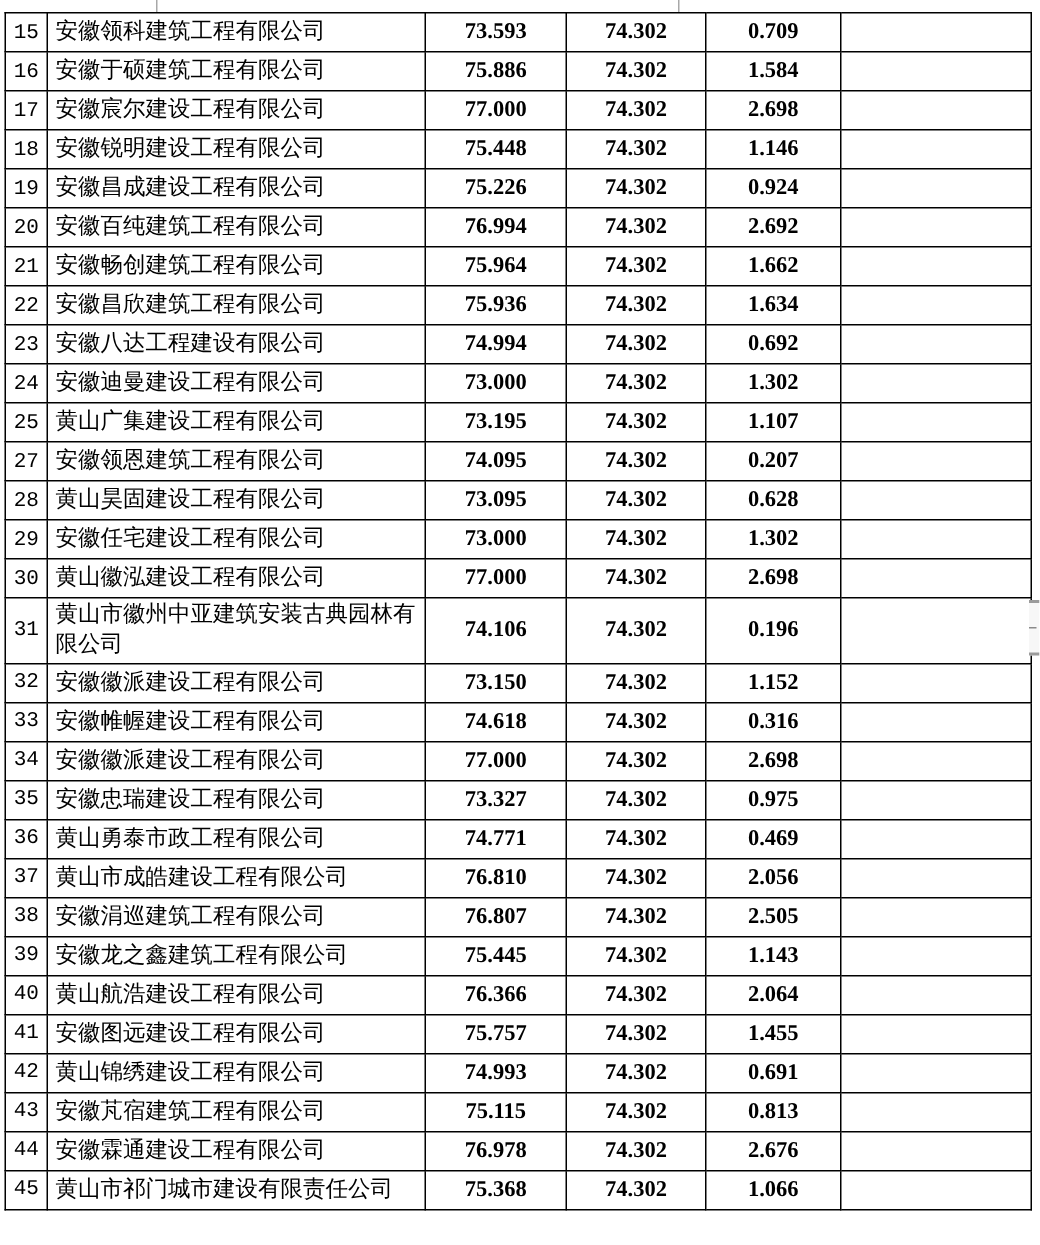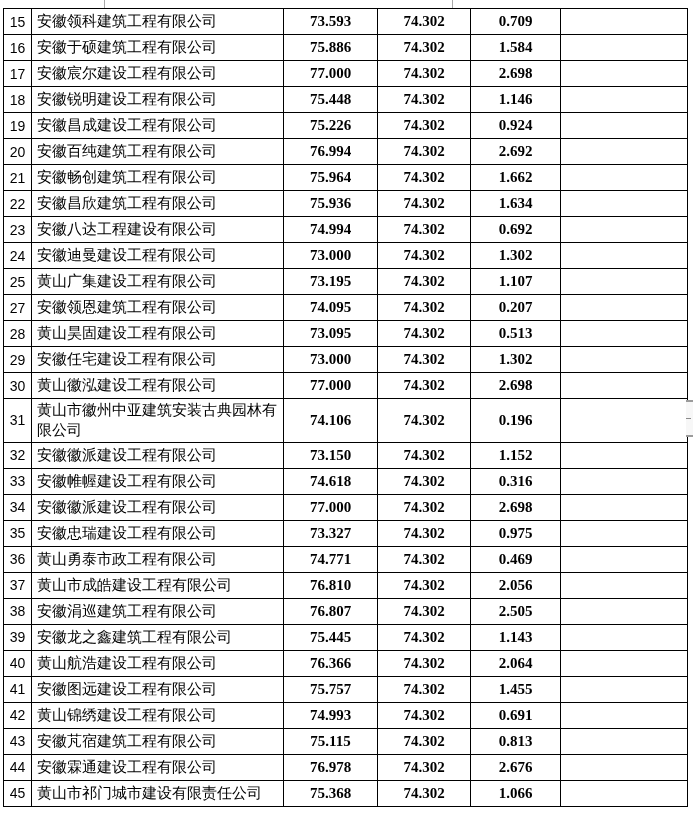--- a/index.html
+++ b/index.html
@@ -13,21 +13,21 @@
   table{border-collapse:collapse;table-layout:fixed;width:684px;}
   td{border:1px solid #000000;vertical-align:middle;overflow:hidden;background:#ffffff;}
   col.w-no{width:28px;}
   col.w-name{width:252px;}
   col.w-s1{width:94px;}
   col.w-s2{width:93px;}
   col.w-dev{width:90px;}
   col.w-blank{width:127px;}
   td.c-no{
     height:23px;text-align:center;font-size:14px;color:#000;
-    font-family:Liberation Sans, sans-serif;
+    font-family:Liberation Mono, monospace;
   }
   td.c-name{
     text-align:left;padding:1px 4px 1px 5px;font-size:15px;line-height:1.35;
     color:#000;word-break:break-all;
   }
   td.c-num{
     text-align:center;font-weight:bold;font-size:15px;color:#000;
     font-family:"Liberation Serif","DejaVu Serif",serif;
   }
   td.c-blank{background:#ffffff;}
@@ -151,21 +151,21 @@
     <td class="c-num">74.095</td>
     <td class="c-num">74.302</td>
     <td class="c-num">0.207</td>
     <td class="c-blank"></td>
   </tr>
         <tr>
     <td class="c-no">28</td>
     <td class="c-name">黄山昊固建设工程有限公司</td>
     <td class="c-num">73.095</td>
     <td class="c-num">74.302</td>
-    <td class="c-num">0.513</td>
+    <td class="c-num">0.628</td>
     <td class="c-blank"></td>
   </tr>
         <tr>
     <td class="c-no">29</td>
     <td class="c-name">安徽任宅建设工程有限公司</td>
     <td class="c-num">73.000</td>
     <td class="c-num">74.302</td>
     <td class="c-num">1.302</td>
     <td class="c-blank"></td>
   </tr>

